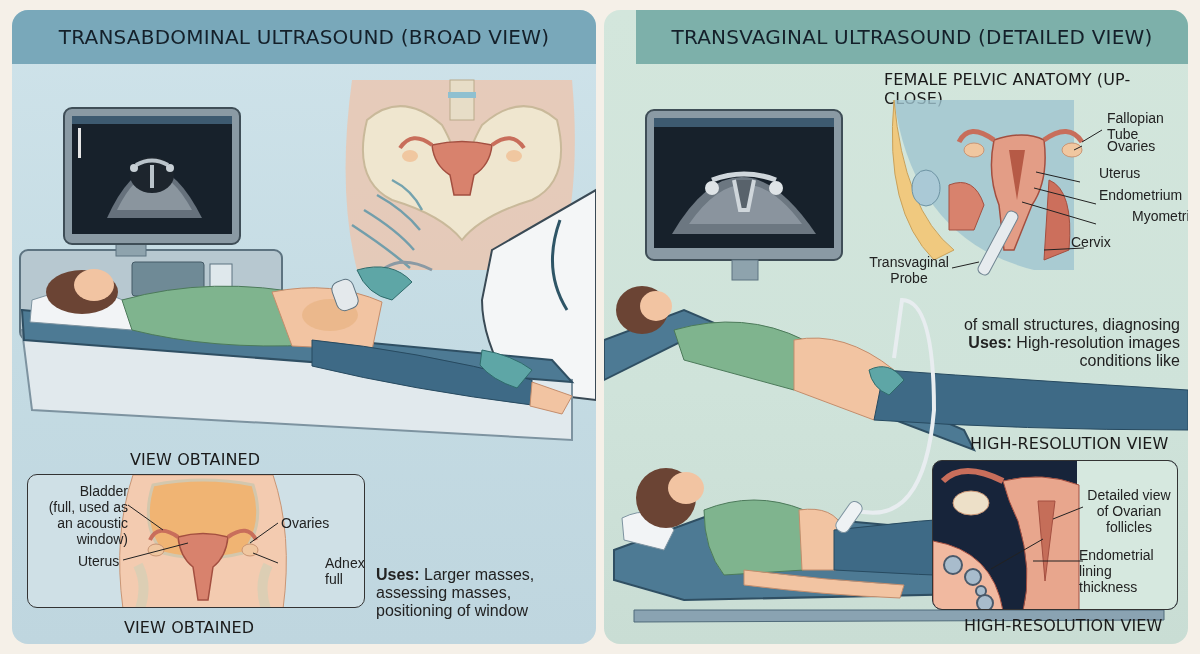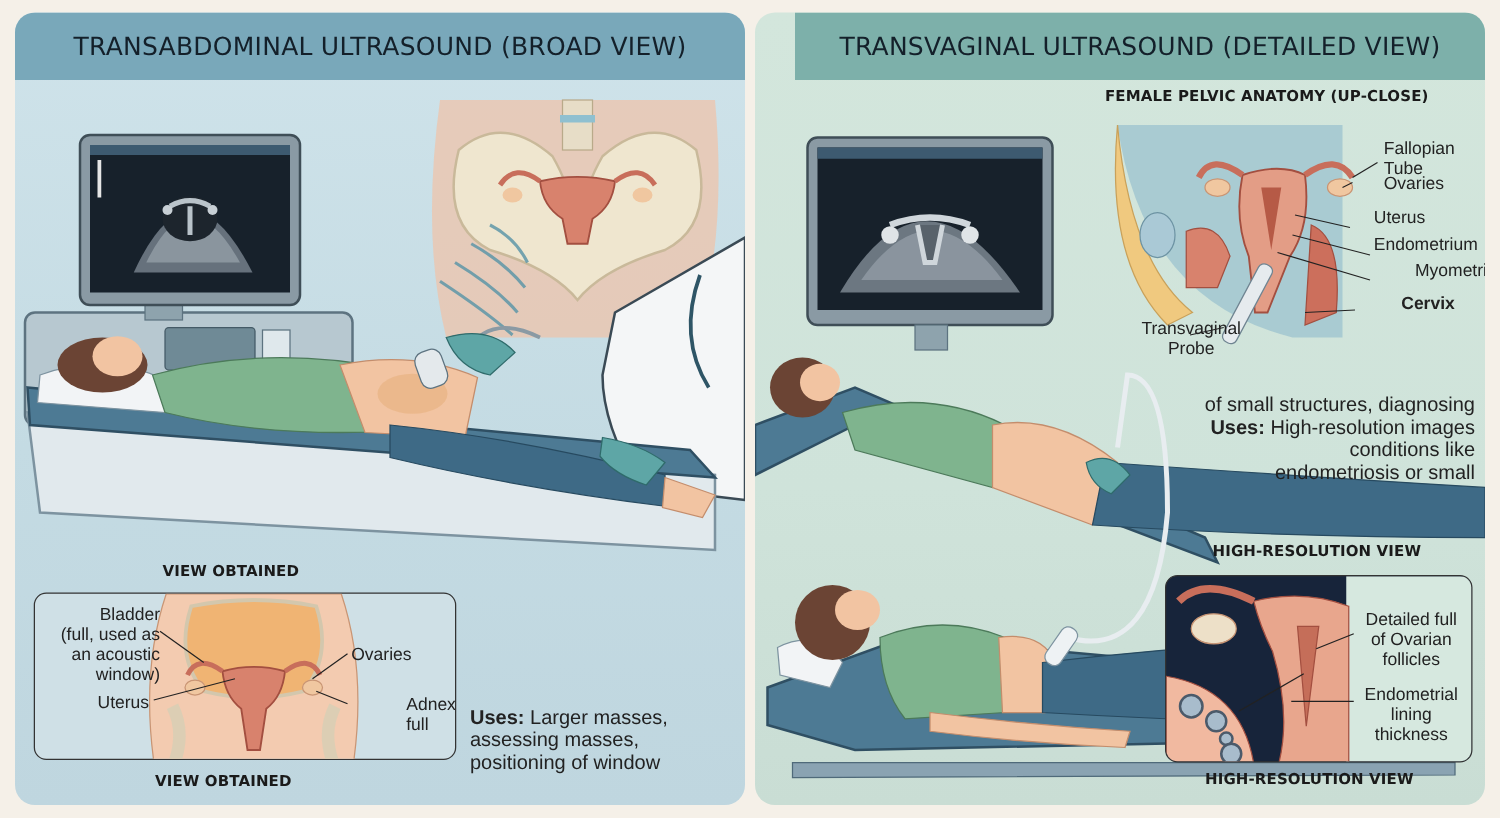--- a/index.html
+++ b/index.html
@@ -4,21 +4,21 @@
   <style>
     * { box-sizing: border-box; margin: 0; padding: 0; }
     html, body { width: 1200px; height: 654px; overflow: hidden; background: #f5f0e8; font-family: "Liberation Sans", "DejaVu Sans", sans-serif; }
     .panel { position: absolute; top: 10px; height: 634px; border-radius: 16px; overflow: hidden; }
     .panel.left { left: 12px; width: 584px; background: linear-gradient(180deg, #cfe3ea 0%, #c4dbe3 55%, #bfd6df 100%); }
     .panel.right { left: 604px; width: 584px; background: linear-gradient(180deg, #d3e6dc 0%, #cfe3da 60%, #c9ddd4 100%); padding-left: 32px; }
     .panel-header { height: 54px; display: flex; align-items: center; justify-content: center; font-family: "DejaVu Sans", sans-serif; font-size: 20px; letter-spacing: 0.2px; color: #14202a; }
     .panel.left .panel-header { background: #79a8ba; }
     .panel.right .panel-header { background: #7db0aa; }
     .abs { position: absolute; }
-    .caps { font-family: "DejaVu Sans", sans-serif; font-weight: bold; font-size: 12px; color: #1a1a1a; letter-spacing: 0.1px; }
+    .caps { font-family: "DejaVu Sans", sans-serif; font-weight: normal; font-size: 16px; color: #1a1a1a; letter-spacing: 0.1px; }
     .lbl { font-family: "Liberation Sans", sans-serif; font-size: 14px; color: #222; line-height: 16px; }
     .uses { font-family: "Liberation Sans", sans-serif; font-size: 16px; color: #222; line-height: 18px; }
     .uses b { font-weight: bold; }
     svg { position: absolute; overflow: visible; }
   </style>
 </head>
 <body>
 
 <div class="panel left">
   <div class="panel-header">TRANSABDOMINAL ULTRASOUND (BROAD VIEW)</div>
@@ -187,31 +187,30 @@
   </svg>
 
   <div class="abs lbl" style="left:503px; top:100px;">
     <div>Fallopian</div>
     <div>Tube</div>
   </div>
   <div class="abs lbl" style="left:503px; top:128px;">Ovaries</div>
   <div class="abs lbl" style="left:495px; top:155px;">Uterus</div>
   <div class="abs lbl" style="left:495px; top:177px;">Endometrium</div>
   <div class="abs lbl" style="left:495px; top:198px;margin-left:33px;">Myometrium</div>
-  <div class="abs lbl" style="left:517px; top:224px;font-weight:bold;">Cervix</div>
-  <div class="abs lbl" style="left:264px; top:244px; width:82px; text-align:center;margin-left:44px;">
+  <div class="abs lbl" style="left:467px; top:224px;">Cervix</div>
+  <div class="abs lbl" style="left:264px; top:244px; width:82px; text-align:center;">
     <div>Transvaginal</div>
     <div>Probe</div>
   </div>
 
   <div class="abs uses" style="left:330px; top:306px; width:246px; text-align:right;">
     <div>of small structures, diagnosing</div>
     <div><b>Uses:</b> <span>High-resolution images</span></div>
     <div>conditions like</div>
-    <div>endometriosis or small</div>
   </div>
 
   <div class="abs caps" style="left:366px; top:424px;">HIGH-RESOLUTION VIEW</div>
 
   <div class="abs" style="left:328px; top:450px; width:246px; height:150px; border:1.5px solid #333; border-radius:10px; overflow:hidden; background:#17243a;">
     <div class="abs" style="left:144px; top:0; width:102px; height:150px; background:#d6e8df;"></div>
     <svg style="left:0;top:0" width="246" height="150">
       <path d="M70 20 Q110 10 146 24 L146 150 L90 150 Q100 110 85 60 Q75 40 70 20 Z" fill="#e8a68d" stroke="#a34f40"></path>
       <path d="M105 40 L112 120 L122 40 Z" fill="#c56e59" stroke="#a34f40"></path>
       <path d="M10 20 Q30 0 70 20" stroke="#c86e5b" stroke-width="6" fill="none"></path>
@@ -221,24 +220,24 @@
       <circle cx="40" cy="116" r="8" fill="#a8bccc" stroke="#4b5a6a" stroke-width="2"></circle>
       <circle cx="48" cy="130" r="5" fill="#a8bccc" stroke="#4b5a6a" stroke-width="2"></circle>
       <circle cx="52" cy="142" r="8" fill="#a8bccc" stroke="#4b5a6a" stroke-width="2"></circle>
       <g stroke="#222" stroke-width="1" fill="none">
         <line x1="150" y1="46" x2="120" y2="58"></line>
         <line x1="110" y1="78" x2="58" y2="108"></line>
         <line x1="150" y1="100" x2="100" y2="100"></line>
       </g>
     </svg>
     <div class="abs lbl" style="left:146px; top:26px; width:100px; text-align:center;">
-      <div>Detailed full</div>
+      <div>Detailed view</div>
       <div>of Ovarian</div>
       <div>follicles</div>
     </div>
-    <div class="abs lbl" style="left:146px; top:86px; width:100px; text-align:center;">
+    <div class="abs lbl" style="left:146px; top:86px; width:100px; ">
       <div>Endometrial</div>
       <div>lining</div>
       <div>thickness</div>
     </div>
   </div>
   <div class="abs caps" style="left:360px; top:606px;">HIGH-RESOLUTION VIEW</div>
 </div>
 
 </body></html>

